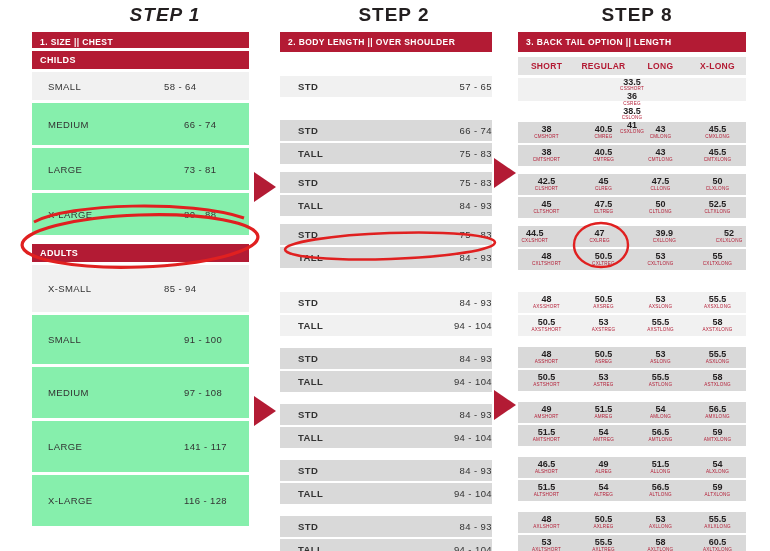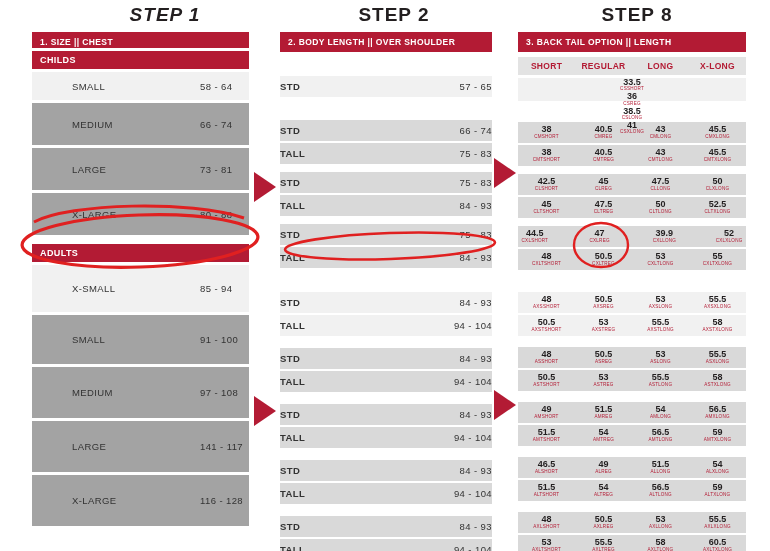--- a/index.html
+++ b/index.html
@@ -42,32 +42,32 @@
     letter-spacing:.4px;
   }
   .gap{height:3px;}
 
   
   .c1row{
     display:flex;align-items:center;height:28px;box-sizing:border-box;
     font-size:9.5px;letter-spacing:.4px;
   }
   .c1row.light{background:#f1f1f1;}
-  .c1row.dark{background:#a3a3a3;}
-  .c1row .lbl{width:112px;padding-left:4px;box-sizing:border-box;margin-left:36px;}
+  .c1row.dark{background:#86efac;gap:20px;}
+  .c1row .lbl{width:112px;padding-left:16px;box-sizing:border-box;}
   .c1row .val{flex:1;text-align:left;padding-left:20px;box-sizing:border-box;}
 
   
   .c2row{
     display:flex;align-items:center;height:21px;box-sizing:border-box;
     font-size:9.5px;letter-spacing:.4px;font-weight:bold;
   }
   .c2row.light{background:#f1f1f1;}
   .c2row.dark{background:#d9d9d9;}
-  .c2row .lbl{width:60px;box-sizing:border-box;}
+  .c2row .lbl{width:60px;padding-left:18px;box-sizing:border-box;}
   .c2row .val{flex:1;text-align:right;padding-left:10px;box-sizing:border-box;font-weight:normal;}
   .c2spacer{height:8px;background:#fff;}
 
   
   .c3hdrrow{
     display:flex;height:18px;align-items:center;background:#e3e3e3;
     font-size:8.5px;font-weight:bold;color:#b31b34;letter-spacing:.3px;
   }
   .c3hdrrow div{flex:1;text-align:center;}
   .c3row{

